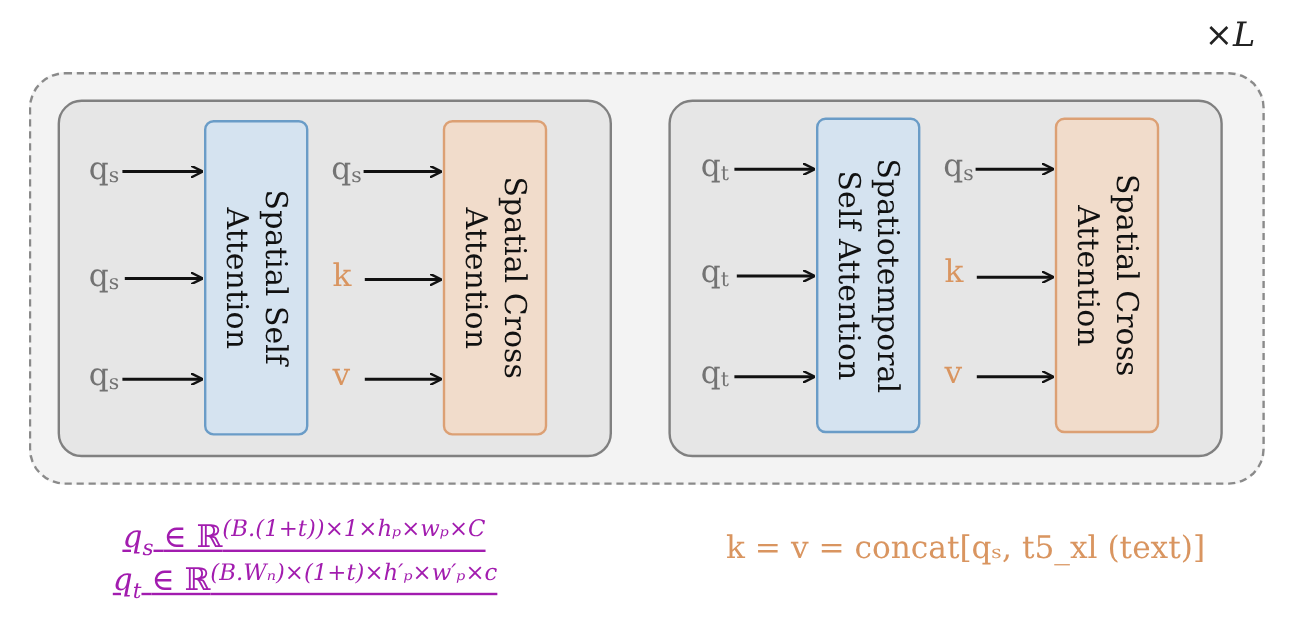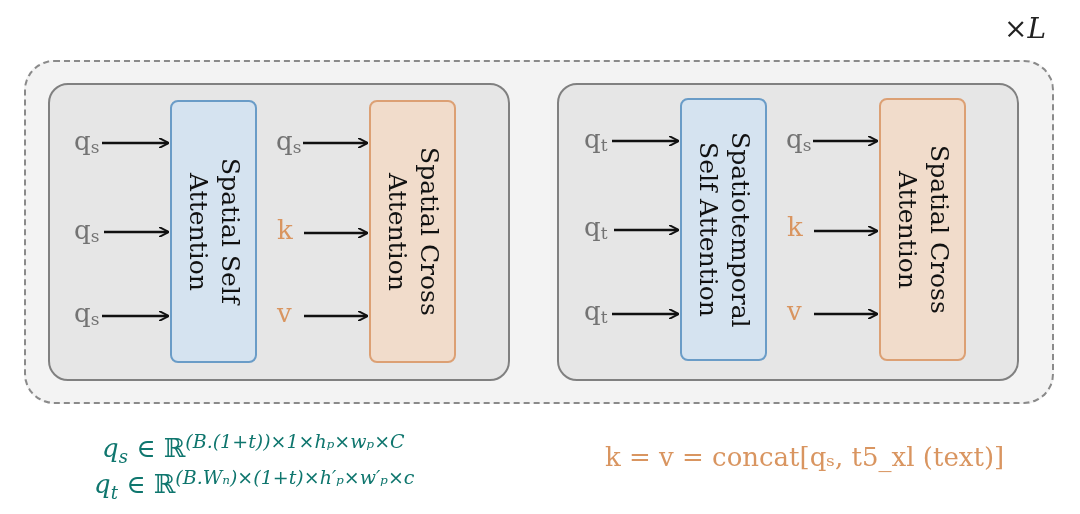--- a/index.html
+++ b/index.html
@@ -17,21 +17,21 @@
     .block { border-radius:8px; box-sizing:border-box; display:flex; align-items:center; justify-content:center; }
     .block.blue { background:#d5e3f0; border:2px solid #6a9cc7; }
     .block.orange { background:#f1dccb; border:2px solid #dca074; }
     .block .label { writing-mode:vertical-rl; font-size:25px; color:#111; text-align:center; line-height:32px;
                     font-family:"DejaVu Serif", serif; }
     .inp { font-size:26px; font-family:"DejaVu Serif", serif; line-height:1; }
     .inp sub { font-size:17px; vertical-align:-3px; }
     .inp.blue { color:#737373; }
     .inp.orange { color:#d99560; }
     .formula { font-size:26px; font-family:"DejaVu Serif", serif; white-space:nowrap; }
-    .formula.blue { color:#0f766e; }
+    .formula.blue { color:#a21caf;text-decoration:underline; }
     .formula.orange { color:#d99560; }
     .formula i { font-style:italic; }
     .formula sup { font-size:19px; vertical-align:9px; }
     svg.arrows { position:absolute; left:0; top:0; }
   </style>
 </head>
 <body>
 
 <div class="abs repeat-label">
   <span>×</span><i>L</i>

